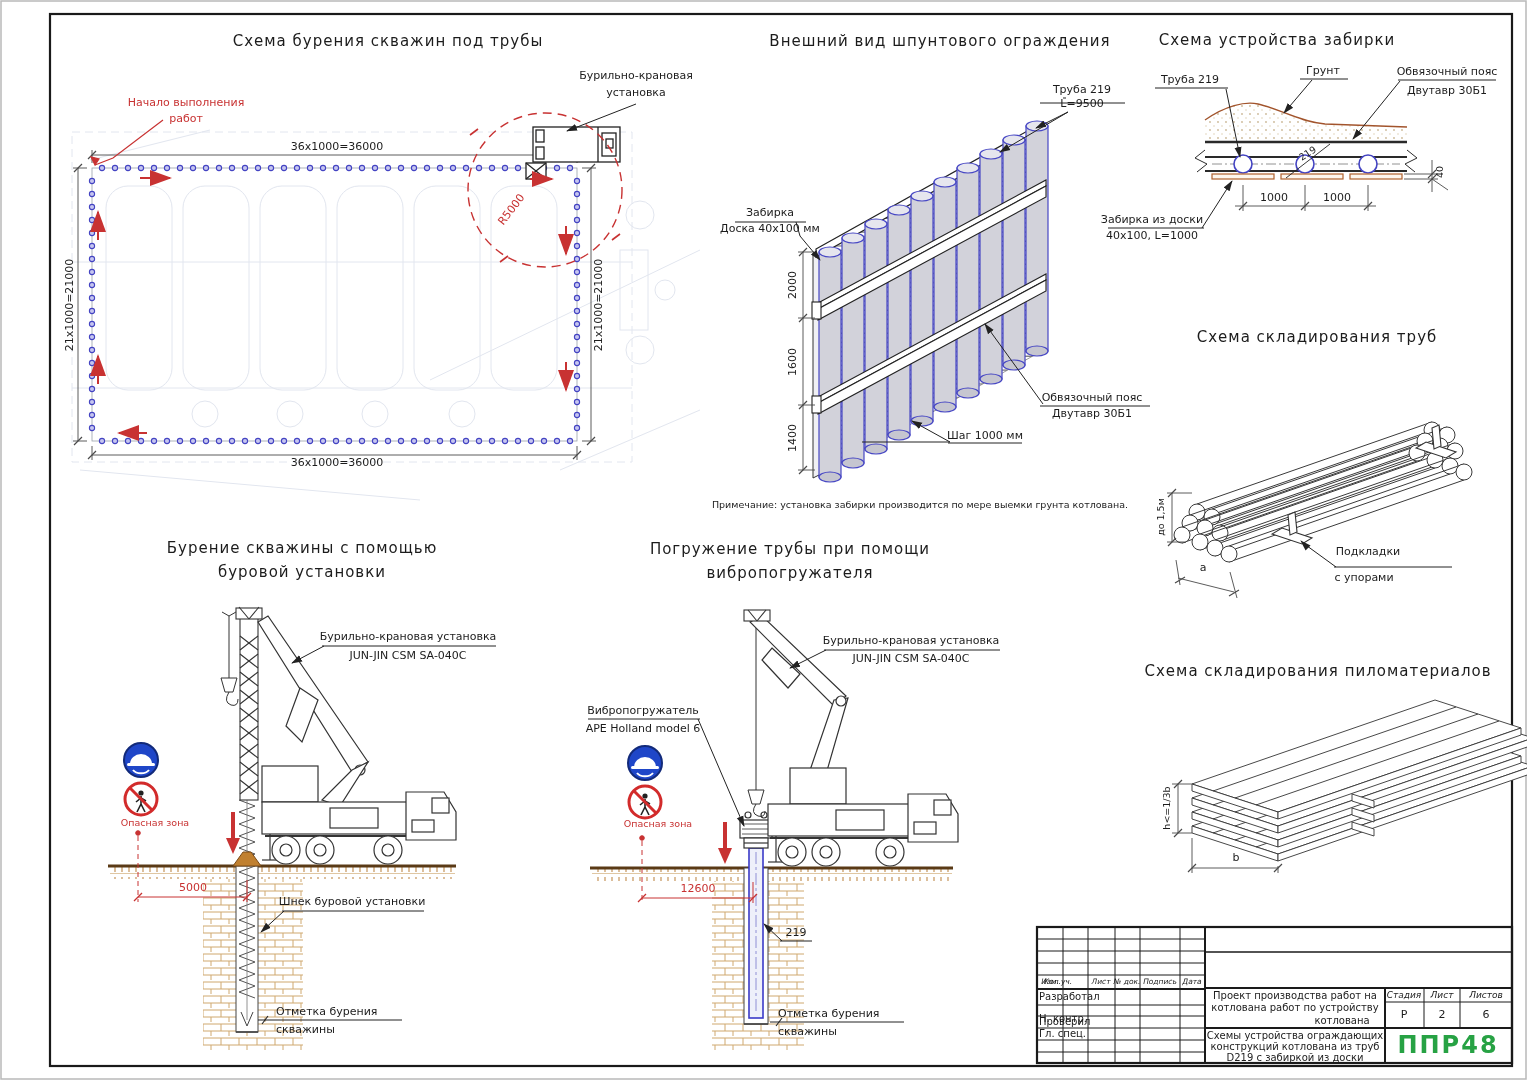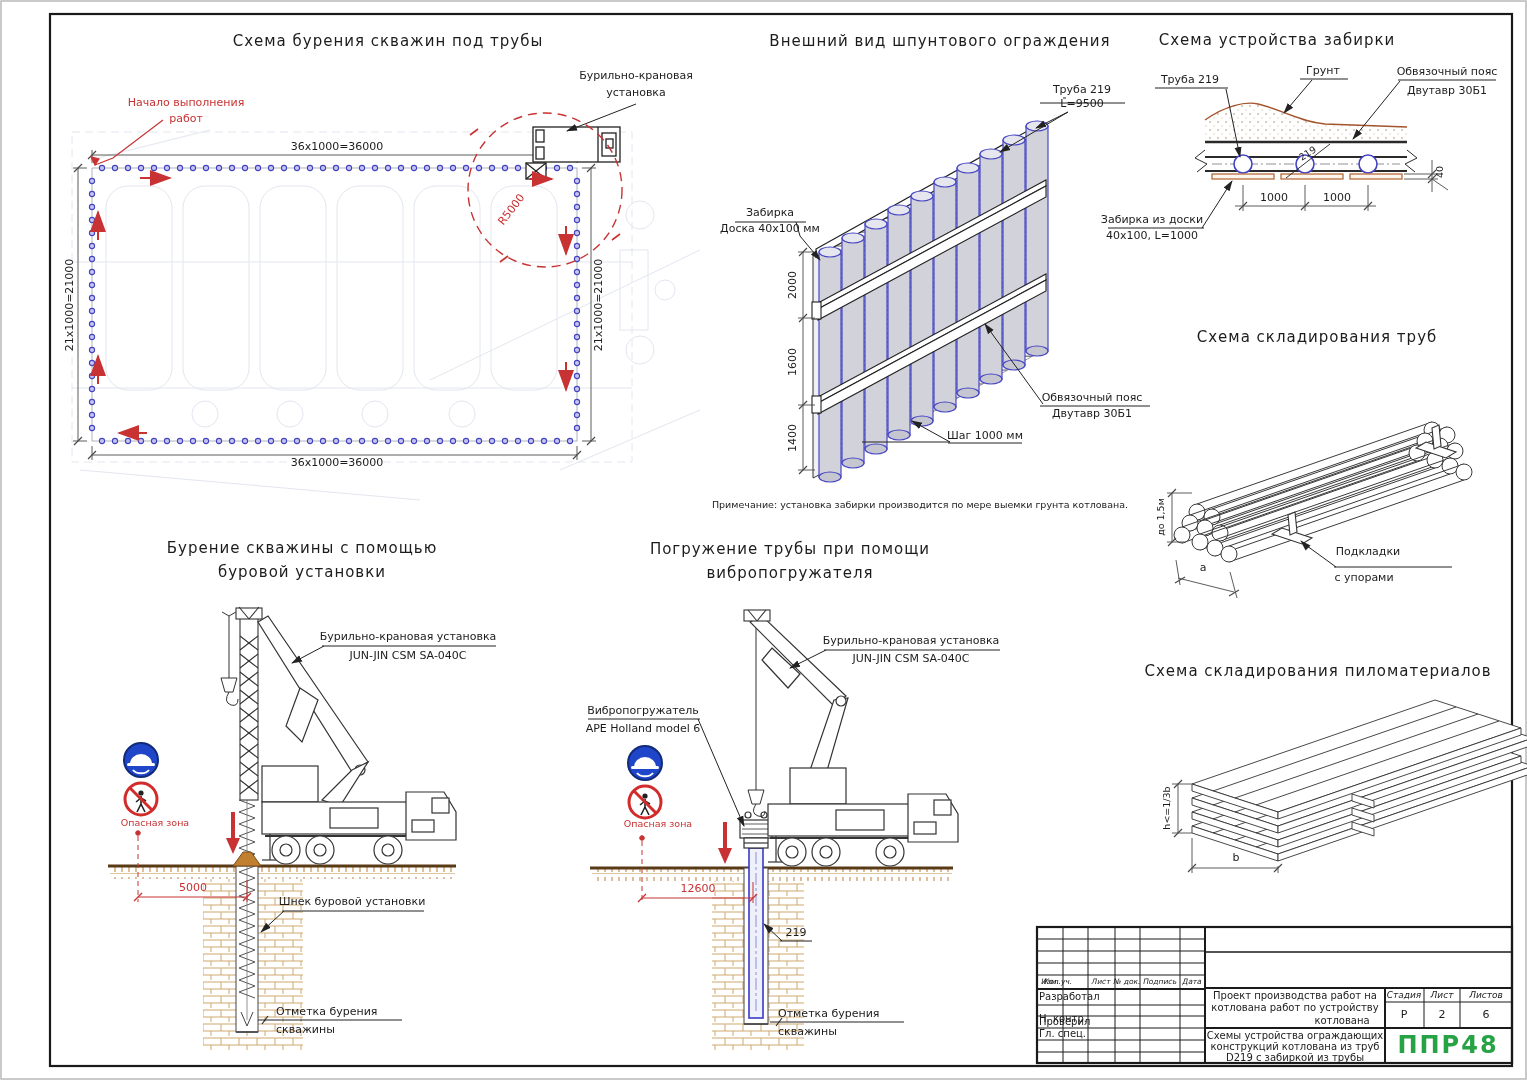--- a/index.html
+++ b/index.html
@@ -791,21 +791,21 @@
 <div class="lbl tbi" style="left:1192px;top:982px;">Дата</div>
 <div class="lbl tb left" style="left:1039px;top:997px;">Разработал</div>
 <div class="lbl tb left" style="left:1039px;top:1022px;">Проверил</div>
 <div class="lbl tb left" style="left:1039px;top:1034px;">Гл. спец.</div>
 <div class="lbl tb left" style="left:1039px;top:1019px;">Н. контр.</div>
 <div class="lbl sm" style="left:1295px;top:996px;font-size:10px;">Проект производства работ на</div>
 <div class="lbl sm" style="left:1295px;top:1008px;font-size:10px;">котлована работ по устройству</div>
 <div class="lbl sm" style="left:1295px;top:1021px;font-size:10px;margin-left:47px;">котлована</div>
 <div class="lbl sm" style="left:1295px;top:1036px;font-size:10px;">Схемы  устройства ограждающих</div>
 <div class="lbl sm" style="left:1295px;top:1047px;font-size:10px;">конструкций котлована из труб</div>
-<div class="lbl sm" style="left:1295px;top:1058px;font-size:10px;">D219 с забиркой из трубы</div>
+<div class="lbl sm" style="left:1295px;top:1058px;font-size:10px;">D219 с забиркой из доски</div>
 <div class="lbl tbi" style="left:1404px;top:995px;font-size:9px;font-style:italic;">Стадия</div>
 <div class="lbl tbi" style="left:1442px;top:995px;font-size:9px;">Лист</div>
 <div class="lbl tbi" style="left:1486px;top:995px;font-size:9px;">Листов</div>
 <div class="lbl" style="left:1404px;top:1015px;">Р</div>
 <div class="lbl" style="left:1442px;top:1015px;">2</div>
 <div class="lbl" style="left:1486px;top:1015px;">6</div>
 <div class="lbl logo" style="left:1448px;top:1046px;">ППР48</div>
 
 </div>
 

